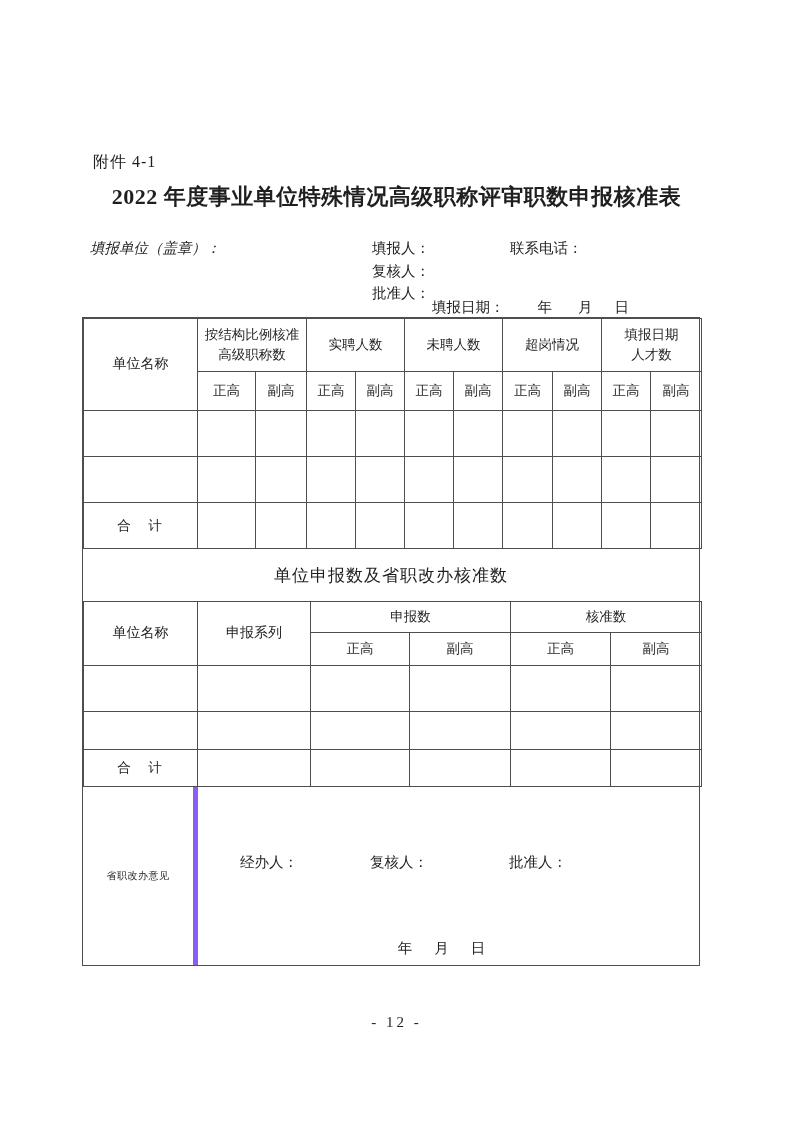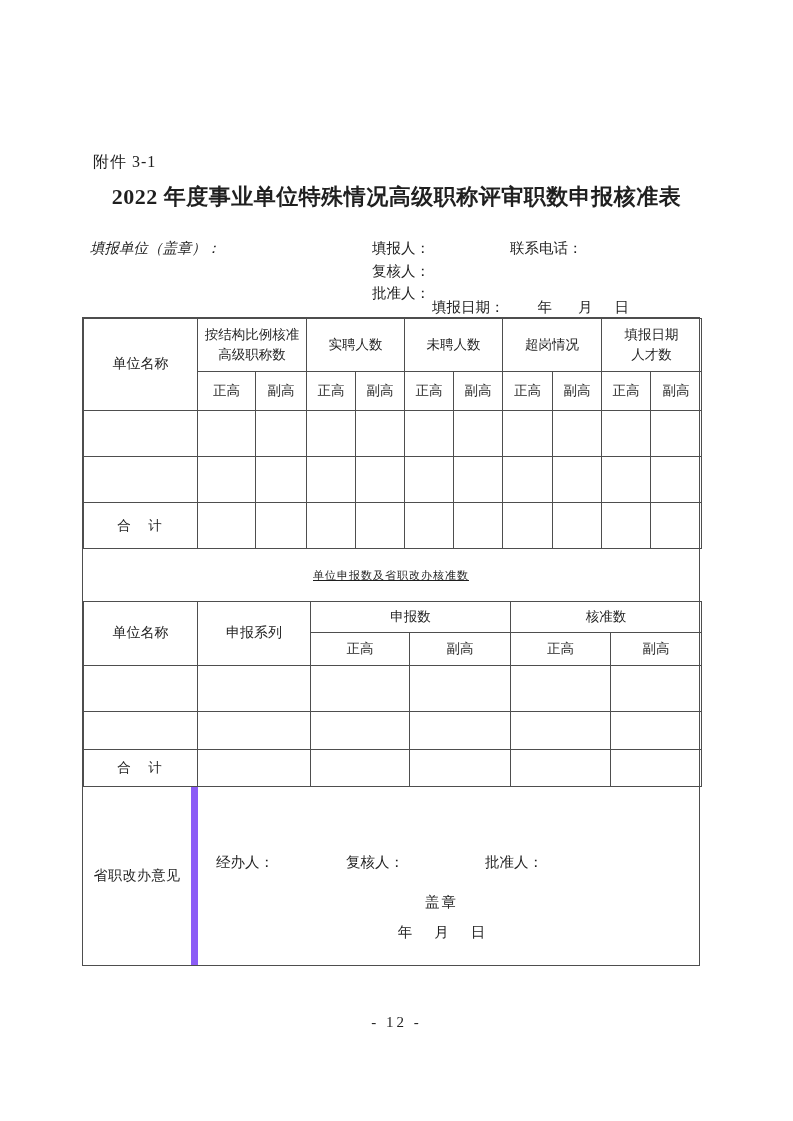--- a/index.html
+++ b/index.html
@@ -67,75 +67,74 @@
   #t1 tr.h2 td { height: 39px; }
   #t1 tr.dr  td { height: 46px; }
   #t1 tr.total td { height: 46px; }
   #t1 td.unit-col { font-size: 14px; }
 
   .band {
     height: 52px;
     display: flex;
     align-items: center;
     justify-content: center;
-    font-size: 11px;
+    font-size: 17px;
     letter-spacing: 1px;
-    text-decoration: underline;
   }
 
   #t2 tr.h1 td { height: 31px; margin-top: 6px; }
   #t2 tr.h2 td { height: 33px; }
   #t2 tr.dr1 td { height: 46px; }
   #t2 tr.dr2 td { height: 38px; }
   #t2 tr.total td { height: 37px; }
   #t2 td.unit-col, #t2 td.series-col { font-size: 14px; }
 
   .total-label { letter-spacing: 2px; }
 
   .opinion {
     display: flex;
     height: 178px;
   }
   .op-label {
     width: 115px;
     flex: 0 0 115px;
-    border-right: 7px solid #8b5cf6;
+    border-right: 5px solid #8b5cf6;
     display: flex;
     align-items: center;
     justify-content: center;
-    font-size: 14px;
+    font-size: 10px;
     letter-spacing: 0.5px;
   }
   .op-content {
     position: relative;
     flex: 1;
     font-size: 14.5px;
   }
   .op-line1 { position: absolute; left: 112px; top: 22px; white-space: nowrap; }
-  .op-sign  { position: absolute; top: 66px; white-space: nowrap; }
+  .op-sign  { position: absolute; top: 66px; white-space: nowrap; margin-left: 24px; }
   .op-sign-operator { left: 18px; }
   .op-sign-reviewer { left: 148px; }
   .op-sign-approver { left: 287px; }
   .op-seal { position: absolute; left: 0; right: 14px; top: 106px; text-align: center; letter-spacing: 2px; }
-  .op-date { position: absolute; left: 0; right: 14px; top: 136px; text-align: center; }
+  .op-date { position: absolute; left: 0; right: 14px; top: 152px; text-align: center; }
   .op-date span { margin: 0 11px; }
 
   .page-number {
     position: absolute;
     left: 0; top: 1014px;
     width: 100%;
     text-align: center;
     font-size: 15px;
     letter-spacing: 3px;
   }
 </style>
 </head>
 <body>
 
-<div class="attachment">附件 3-1</div>
+<div class="attachment">附件 4-1</div>
 
 <div class="doc-title">2022 年度事业单位特殊情况高级职称评审职数申报核准表</div>
 
 <span class="hf hf-unit">填报单位（盖章）：</span>
 <span class="hf hf-filler">填报人：</span>
 <span class="hf hf-phone">联系电话：</span>
 <span class="hf hf-reviewer">复核人：</span>
 <span class="hf hf-approver">批准人：</span>
 <span class="hf hf-date"><span>填报日期：</span><span class="d-year">年</span><span class="d-month">月</span><span class="d-day">日</span></span>
 
@@ -269,20 +268,19 @@
     </tr>
   </tbody>
     </table>
 
   <div class="opinion">
     <div class="op-label">省职改办意见</div>
     <div class="op-content">
       <span class="op-sign op-sign-operator">经办人：</span>
       <span class="op-sign op-sign-reviewer">复核人：</span>
       <span class="op-sign op-sign-approver">批准人：</span>
-      <div class="op-seal">盖章</div>
       <div class="op-date"><span>年</span><span>月</span><span>日</span></div>
     </div>
   </div>
 
 </div>
 
 <div class="page-number">- 12 -</div>
 
 </body></html>

